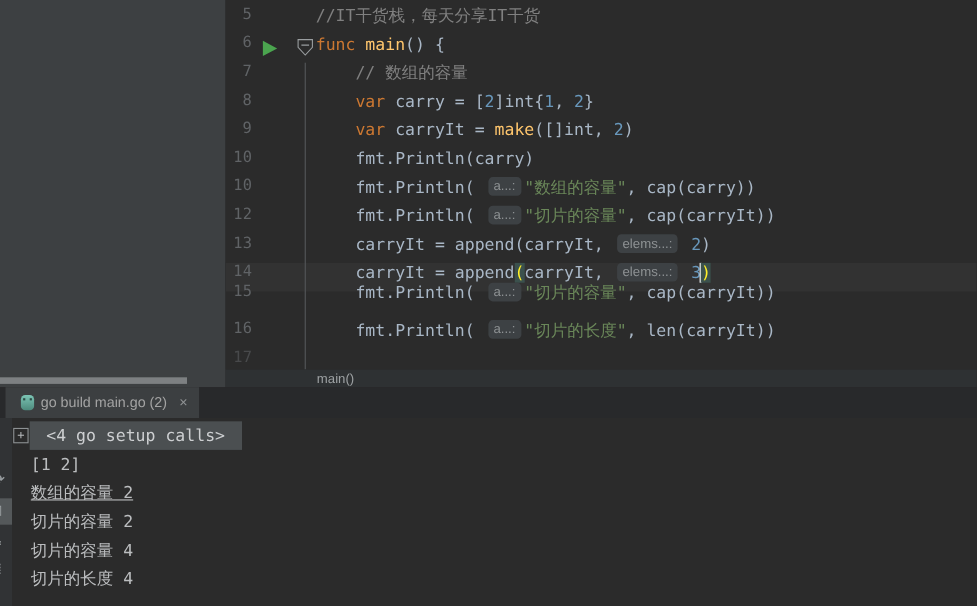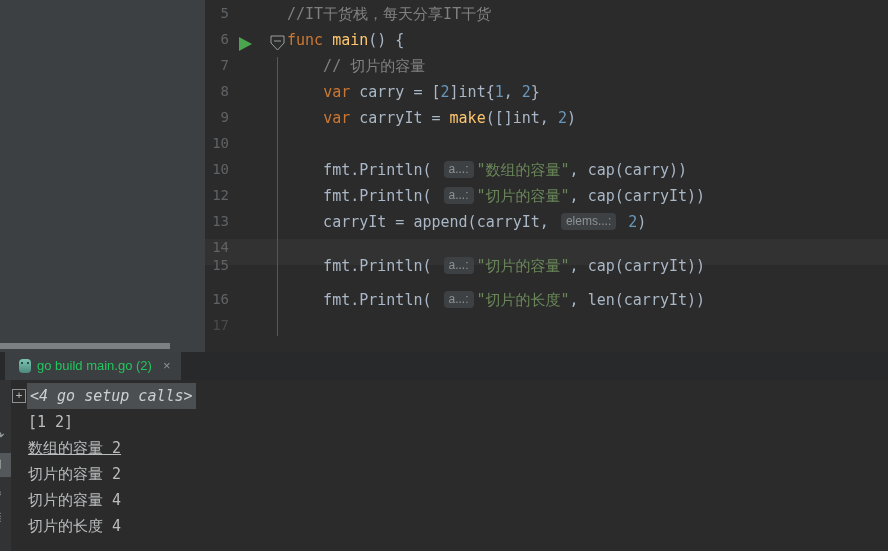--- a/index.html
+++ b/index.html
@@ -40,33 +40,33 @@
   
   .breadcrumb-bar { position:absolute; left:205px; top:336px; width:683px; height:16px; background:#2e3133; }
   .breadcrumb { position:absolute; left:83px; top:0; line-height:16px; font-size:12px; color:#9da1a3; cursor:pointer; }
 
   
   .run-strip { position:absolute; left:0; top:352px; width:888px; height:28px; background:#28292b; }
   .run-tab { position:absolute; left:5px; top:0; width:176px; height:28px; background:#3c3f41; cursor:pointer; }
   .go-icon { position:absolute; left:14px; top:7px; width:12px; height:14px; border-radius:4px;
              background:linear-gradient(#7cc5b5, #4d8a7d); }
   .go-icon:after { content:""; position:absolute; left:2px; top:3px; width:2px; height:2px; background:#2b4d46; box-shadow:6px 0 0 #2b4d46; }
-  .run-tab-label { position:absolute; left:32px; top:0; line-height:28px; font-size:13px; color:#22c55e; }
+  .run-tab-label { position:absolute; left:32px; top:0; line-height:28px; font-size:13px; color:#a3a3a3; }
   .tab-close { position:absolute; left:158px; top:0; line-height:28px; font-size:13px; color:#8f9294; cursor:pointer; }
 
   
   .console { position:absolute; left:0; top:380px; width:888px; height:171px; background:#2b2b2b;
              font:15px "DejaVu Sans Mono", monospace; }
   .console-toolbar { position:absolute; left:0; top:0; width:11px; height:171px; background:#313335; overflow:hidden; }
   .ctb-icon { position:absolute; left:-8px; width:18px; height:20px; color:#989da0; font-size:15px; line-height:20px; cursor:pointer; }
   .ctb-hl { position:absolute; left:0; top:73px; width:11px; height:24px; background:#54585a; }
   .setup-row { position:absolute; left:0; top:3px; height:26px; line-height:26px; }
   .fold-toggle { position:absolute; left:12px; top:6px; width:14px; height:14px; border:1px solid #8d9193;
                  color:#b6b9bb; font:11px "DejaVu Sans Mono", monospace; line-height:12px; text-align:center; cursor:pointer; }
-  .setup-text { position:absolute; left:27px; top:0; background:#4b4f51; color:#cdcfd1; padding:0 3px; white-space:pre;font-style:italic; }
+  .setup-text { position:absolute; left:27px; top:0; background:#4b4f51; color:#cdcfd1; padding:0 15px; white-space:pre; }
   .console-line { position:absolute; left:28px; width:840px; height:26px; line-height:26px; color:#bbbdbf; white-space:pre; }
 </style>
 </head>
 <body>
 
 <div id="app">
 
   <div class="left-panel">
     <div class="left-hscroll"></div>
   </div>
@@ -83,63 +83,68 @@
           <div class="gutter-num">6</div>
           <div class="run-arrow"></div>
           <div class="fold-marker"><svg width="17" height="17">
               <polygon points="2,1 15,1 15,8 8.5,15 2,8" fill="#2b2b2b" stroke="#9a9ea0" stroke-width="1"></polygon>
               <line x1="5" y1="6" x2="12" y2="6" stroke="#9a9ea0" stroke-width="1"></line>
             </svg></div>
           <div class="code-line"><span class="tk-kw">func </span><span class="tk-fn">main</span><span class="tk-def">() {</span></div>
         </div>
         <div class="line-row" style="top: 57px;">
           <div class="gutter-num">7</div>
-          <div class="code-line"><span class="tk-com">    // 切片的容量</span></div>
+          <div class="code-line"><span class="tk-com">    // 数组的容量</span></div>
         </div>
         <div class="line-row" style="top: 83px;">
           <div class="gutter-num">8</div>
           <div class="code-line"><span class="tk-def">    </span><span class="tk-kw">var </span><span class="tk-def">carry = [</span><span class="tk-num">2</span><span class="tk-def">]int{</span><span class="tk-num">1</span><span class="tk-def">, </span><span class="tk-num">2</span><span class="tk-def">}</span></div>
         </div>
         <div class="line-row" style="top: 109px;">
           <div class="gutter-num">9</div>
           <div class="code-line"><span class="tk-def">    </span><span class="tk-kw">var </span><span class="tk-def">carryIt = </span><span class="tk-fn">make</span><span class="tk-def">([]int, </span><span class="tk-num">2</span><span class="tk-def">)</span></div>
         </div>
         <div class="line-row" style="top: 135px;">
           <div class="gutter-num">10</div>
+          <div class="code-line"><span class="tk-def">    fmt.Println(carry)</span></div>
         </div>
         <div class="line-row" style="top: 161px;">
           <div class="gutter-num">10</div>
           <div class="code-line"><span class="tk-def">    fmt.Println( </span><span class="tk-hint">a...:</span><span class="tk-str">"数组的容量"</span><span class="tk-def">, cap(carry))</span></div>
         </div>
         <div class="line-row" style="top: 187px;">
           <div class="gutter-num">12</div>
           <div class="code-line"><span class="tk-def">    fmt.Println( </span><span class="tk-hint">a...:</span><span class="tk-str">"切片的容量"</span><span class="tk-def">, cap(carryIt))</span></div>
         </div>
         <div class="line-row" style="top: 213px;">
           <div class="gutter-num">13</div>
           <div class="code-line"><span class="tk-def">    carryIt = append(carryIt, </span><span class="tk-hint">elems...:</span><span class="tk-num"> 2</span><span class="tk-def">)</span></div>
         </div>
         <div class="line-row" style="top: 239px; text-decoration: underline;">
           <div class="gutter-num">14</div>
+          <div class="code-line"><span class="tk-def">    carryIt = append</span><span class="tk-bhl">(</span><span class="tk-def">carryIt, </span><span class="tk-hint">elems...:</span><span class="tk-num"> 3</span><span class="tk-cursor"></span><span class="tk-bhl">)</span></div>
         </div>
         <div class="line-row" style="top: 257px;">
           <div class="gutter-num">15</div>
           <div class="code-line"><span class="tk-def">    fmt.Println( </span><span class="tk-hint">a...:</span><span class="tk-str">"切片的容量"</span><span class="tk-def">, cap(carryIt))</span></div>
         </div>
         <div class="line-row" style="top: 291px;">
           <div class="gutter-num">16</div>
           <div class="code-line"><span class="tk-def">    fmt.Println( </span><span class="tk-hint">a...:</span><span class="tk-str">"切片的长度"</span><span class="tk-def">, len(carryIt))</span></div>
         </div>
         <div class="line-row dim" style="top: 317px;">
           <div class="gutter-num">17</div>
           <div class="code-line"></div>
         </div>
       </div>
   </div>
 
+  <div class="breadcrumb-bar">
+    <span class="breadcrumb">main()</span>
+  </div>
 
   <div class="run-strip">
     <div class="run-tab">
       <span class="go-icon"></span>
       <span class="run-tab-label">go build main.go (2)</span>
       <span class="tab-close">×</span>
     </div>
   </div>
 
   <div class="console">

